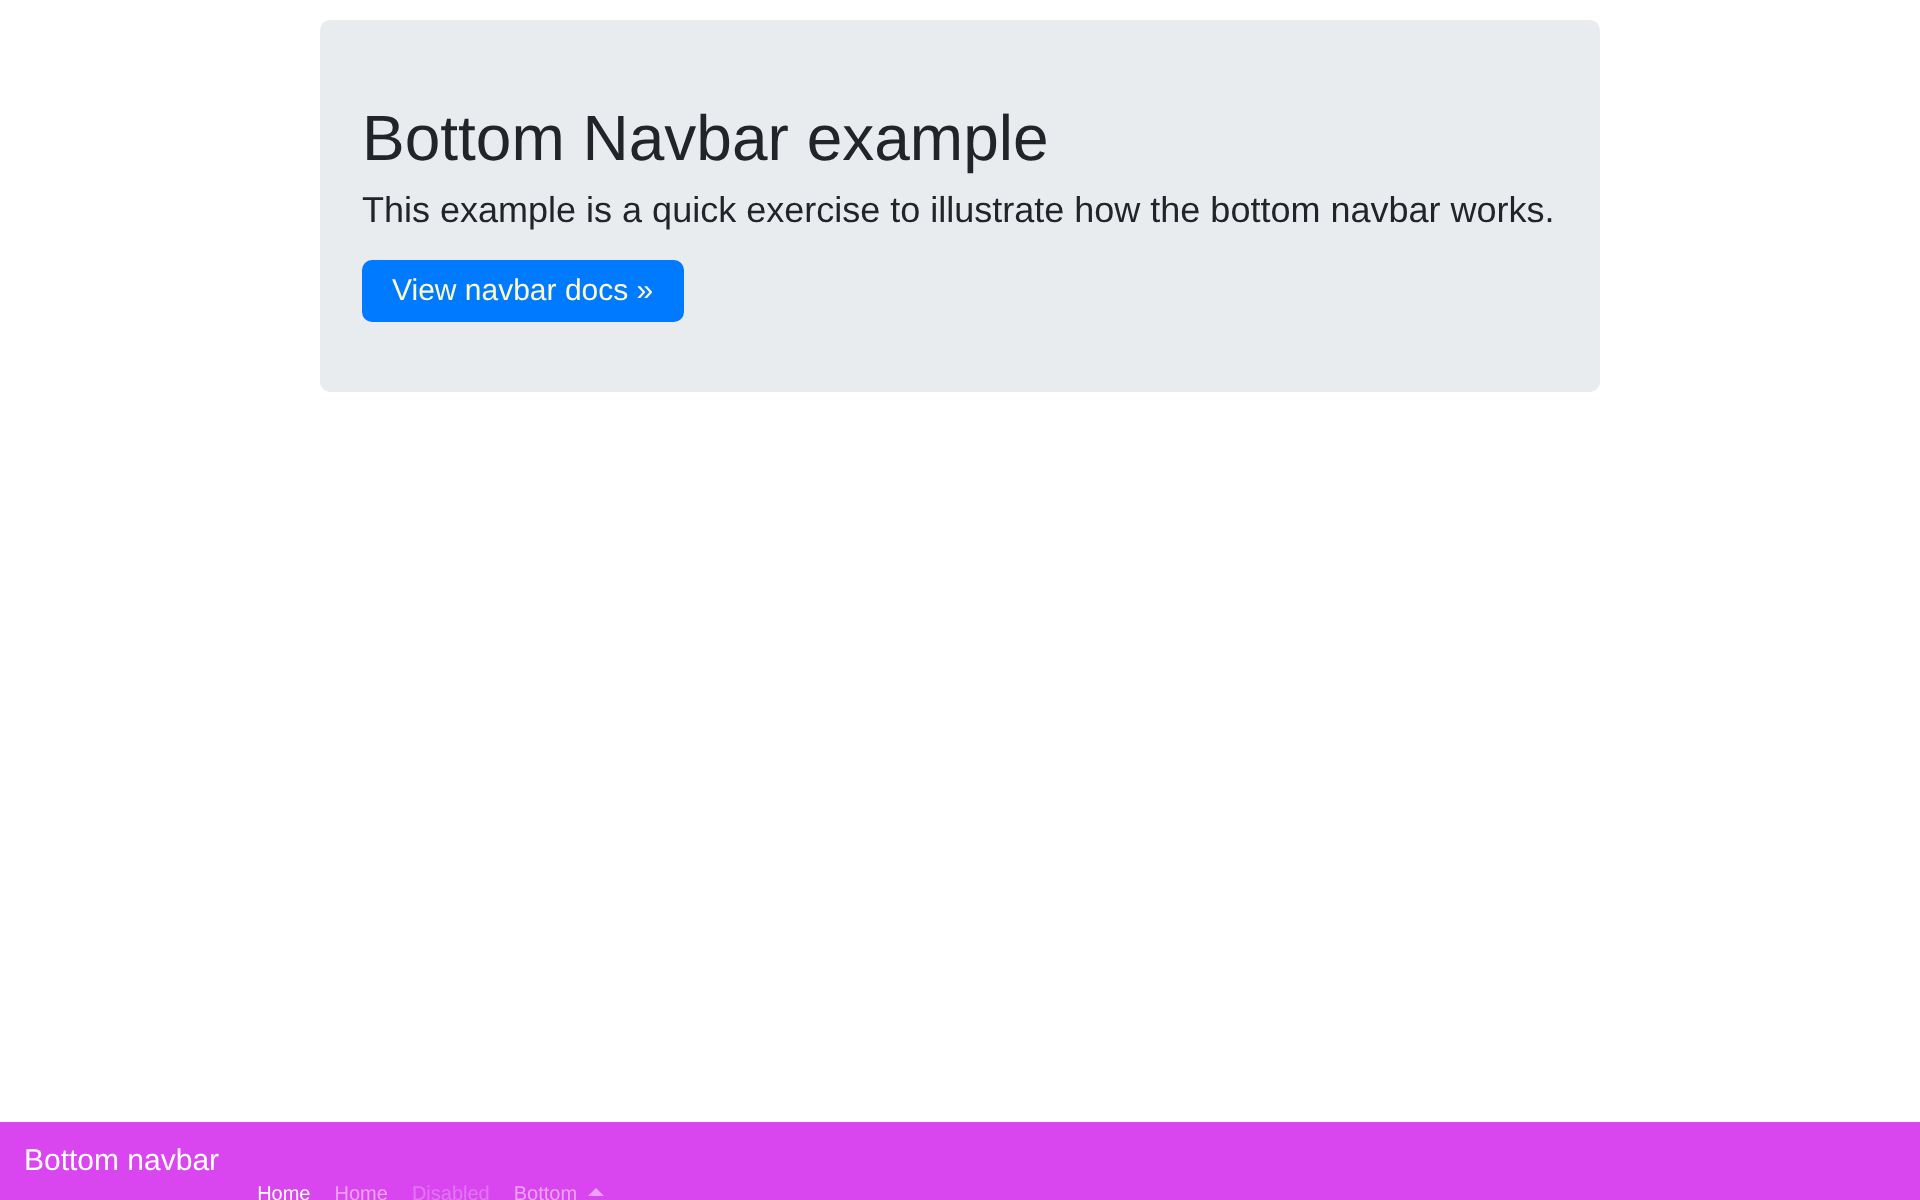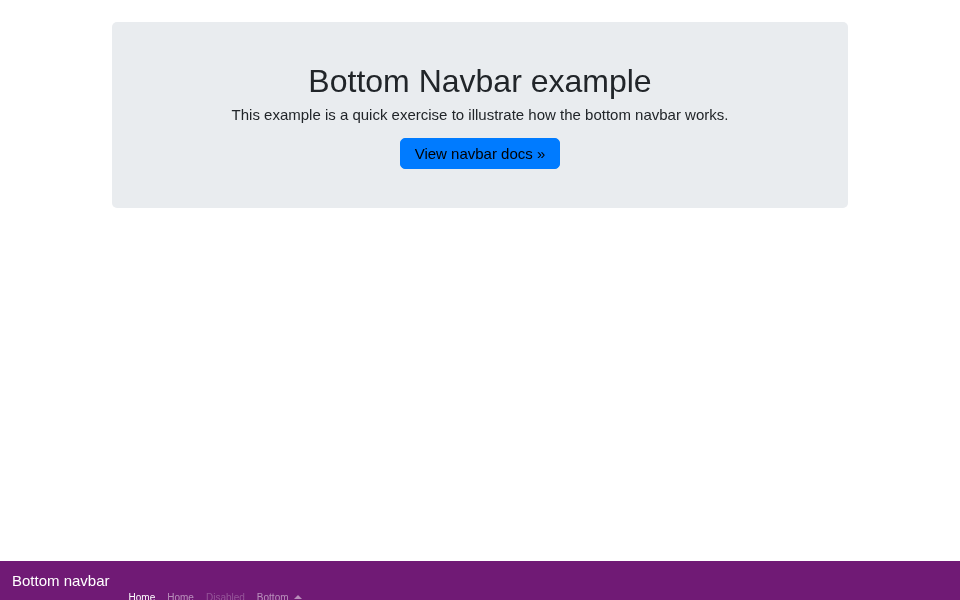--- a/index.html
+++ b/index.html
@@ -6,69 +6,68 @@
   html, body {
     margin: 0;
     padding: 0;
     background: #ffffff;
     font-family: "Liberation Sans", sans-serif;
     -webkit-font-smoothing: antialiased;
   }
   body { min-height: 600px; }
 
   .container {
-    width: 736px;
+    width: 640px;
     margin: 0 auto;
-    padding-top: 22px;
-    text-align: center;
+    padding-top: 10px;
   }
 
   .jumbotron {
     background: #e9ecef;
     border-radius: 5px;
     padding: 40px 21px;
     height: 186px;
   }
 
   .jumbotron h1 {
     margin: 0 0 4px 0;
     font-size: 32px;
     line-height: 1.2;
     font-weight: 500;
     color: #212529;
   }
 
   .jumbotron p.lead {
     margin: 0 0 11px 0;
-    font-size: 15px;
+    font-size: 18px;
     line-height: 1.5;
     font-weight: 400;
     color: #212529;
   }
 
   .btn-primary {
     display: inline-block;
     background: #007bff;
     border: 1px solid #007bff;
-    color: #000000;
+    color: #fef9c3;
     font-size: 15px;
     line-height: 1.4;
     padding: 4px 14px;
     border-radius: 5px;
     text-decoration: none;
     cursor: pointer;
   }
 
   .navbar {
     position: fixed;
     left: 0;
     right: 0;
     bottom: 0;
     height: 39px;
-    background: #701a75;
+    background: #d946ef;
     display: flex;
     align-items: center;
     padding: 0 12px;
   }
 
   .navbar-brand {
     color: #ffffff;
     font-size: 15px;
     text-decoration: none;
     margin-right: 13px;

